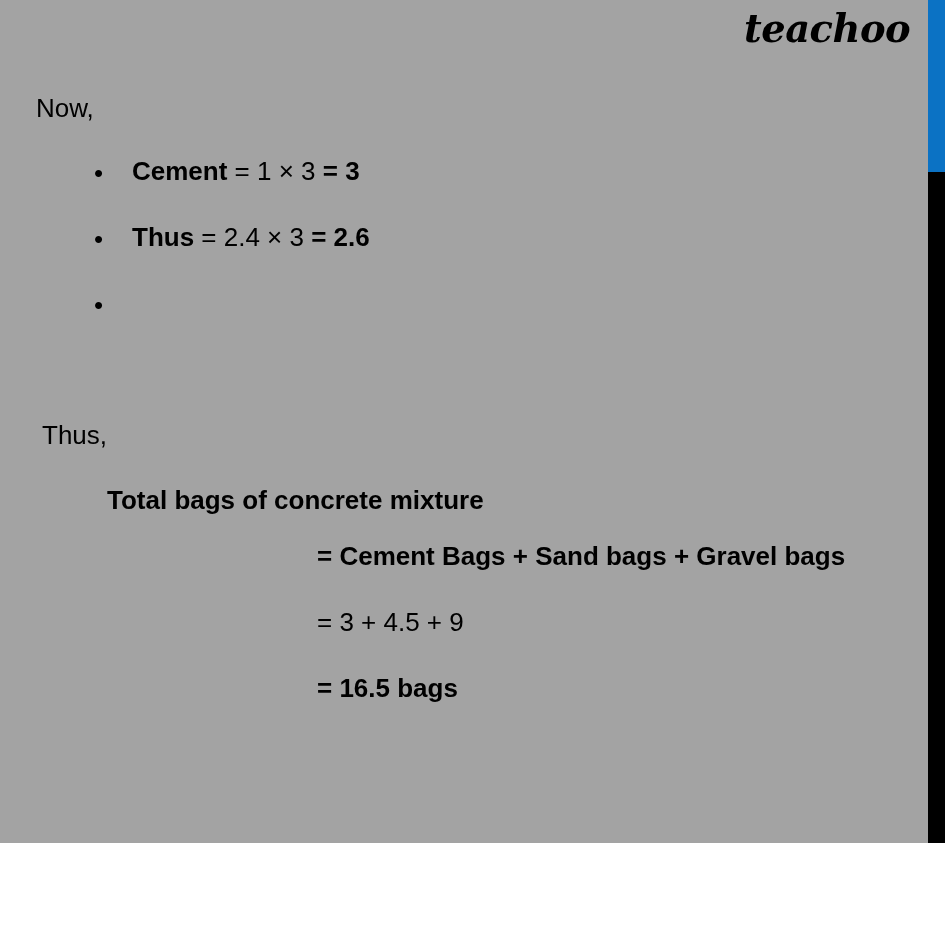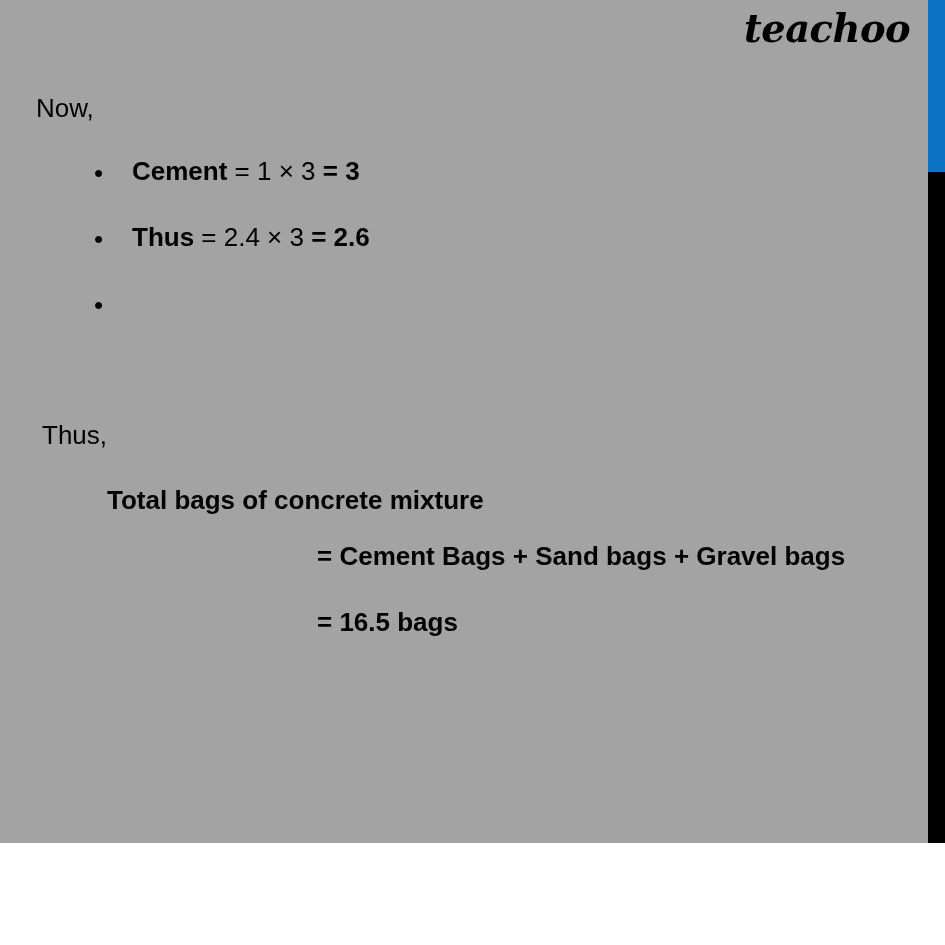--- a/index.html
+++ b/index.html
@@ -147,18 +147,19 @@
         <span class="bullet-dot">•</span>
       </li>
     </ul>
 
     <div class="txt n lead-thus">Thus,</div>
 
     <div class="txt b total-label">Total bags of concrete mixture</div>
 
     <div class="eq-block">
       <div class="eq-line b">= Cement Bags + Sand bags + Gravel bags</div>
+      <div class="eq-line n">= 3 + 4.5 + 9</div>
       <div class="eq-line b">= 16.5 bags</div>
     </div>
 
 
   </div>
 </div>
 
 </body></html>

